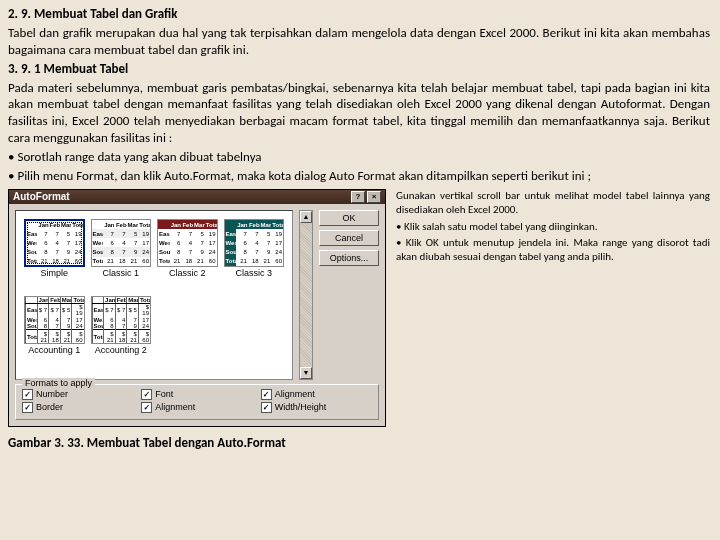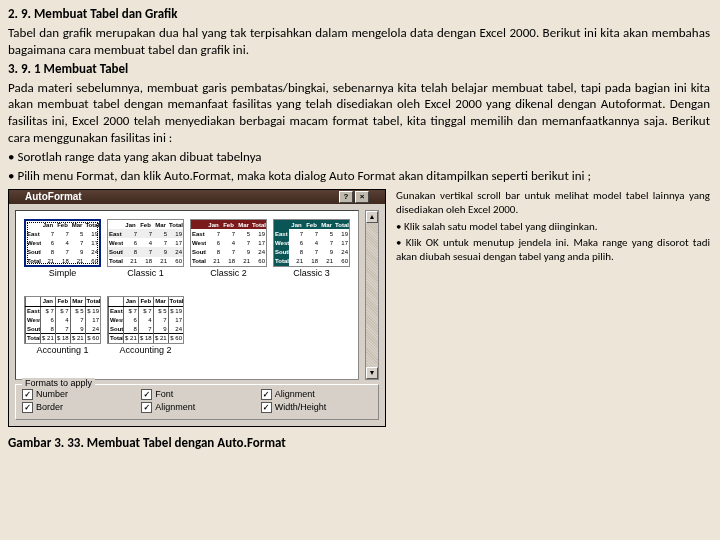--- a/index.html
+++ b/index.html
@@ -22,21 +22,21 @@
     background: #d6d0c8;
     font-family: Tahoma, Arial, sans-serif;
     font-size: 9px;
     color: #000;
   }
   .titlebar {
     background: linear-gradient(#5a3f33,#3e291f);
     color: #fff;
     font-size: 10px;
     font-weight: 700;
-    padding: 1px 16px;
+    padding: 1px 4px;
     display: flex;
     justify-content: space-between;
     align-items: center;
   }
   .winbtns { display:flex; gap:2px; }
   .winbtn {
     width: 14px; height: 12px;
     background:#c0baae;
     border:1px solid #fff;
     border-right-color:#444; border-bottom-color:#444;
@@ -398,20 +398,25 @@
                 </tbody>
               </table>
             </div>
           <div class="thlabel">Accounting 2</div>
         </div>
       </div>
       <div class="scrollbar">
         <div class="sbbtn">▲</div>
         <div class="sbbtn">▼</div>
       </div>
+      <div class="btncol">
+        <div class="btn">OK</div>
+        <div class="btn">Cancel</div>
+        <div class="btn">Options...</div>
+      </div>
     </div>
     <div class="group" data-title="Formats to apply">
       <div class="chkrow">
         <label class="chk">
             <span class="chkbox">✓</span>
             <span>Number</span>
           </label>
         <label class="chk">
             <span class="chkbox">✓</span>
             <span>Font</span>

